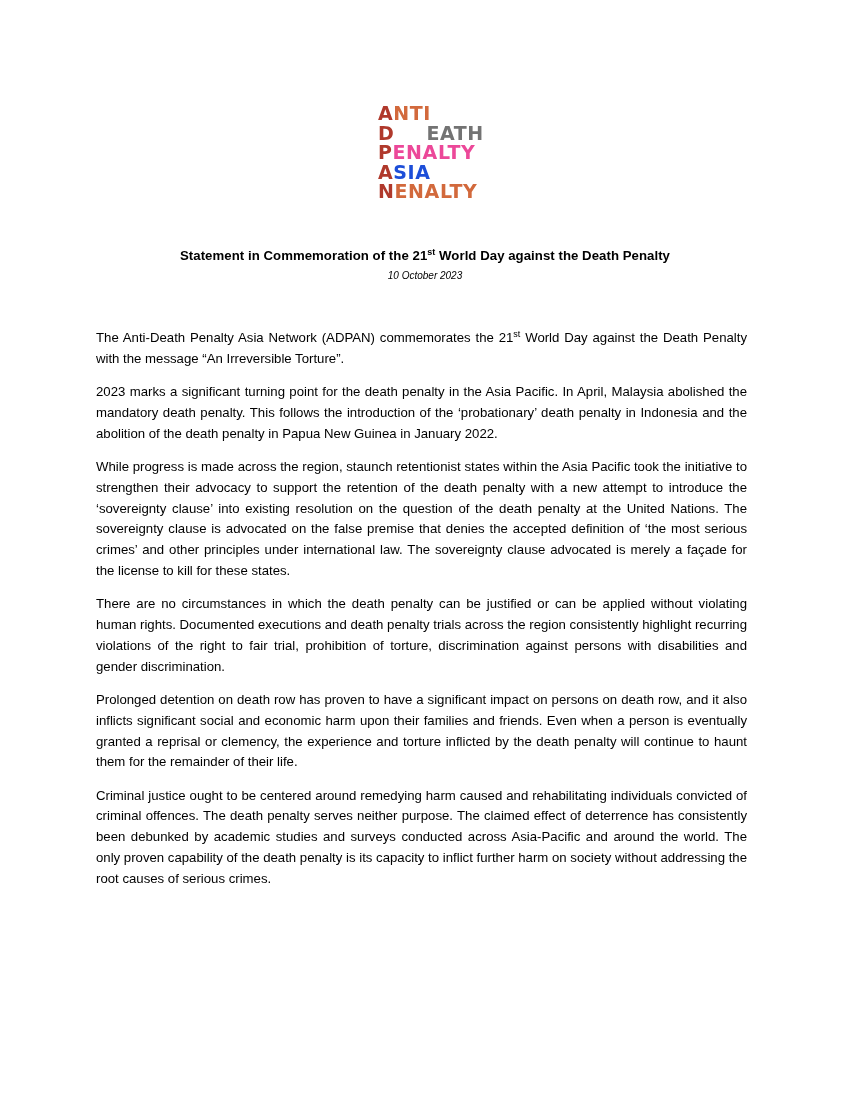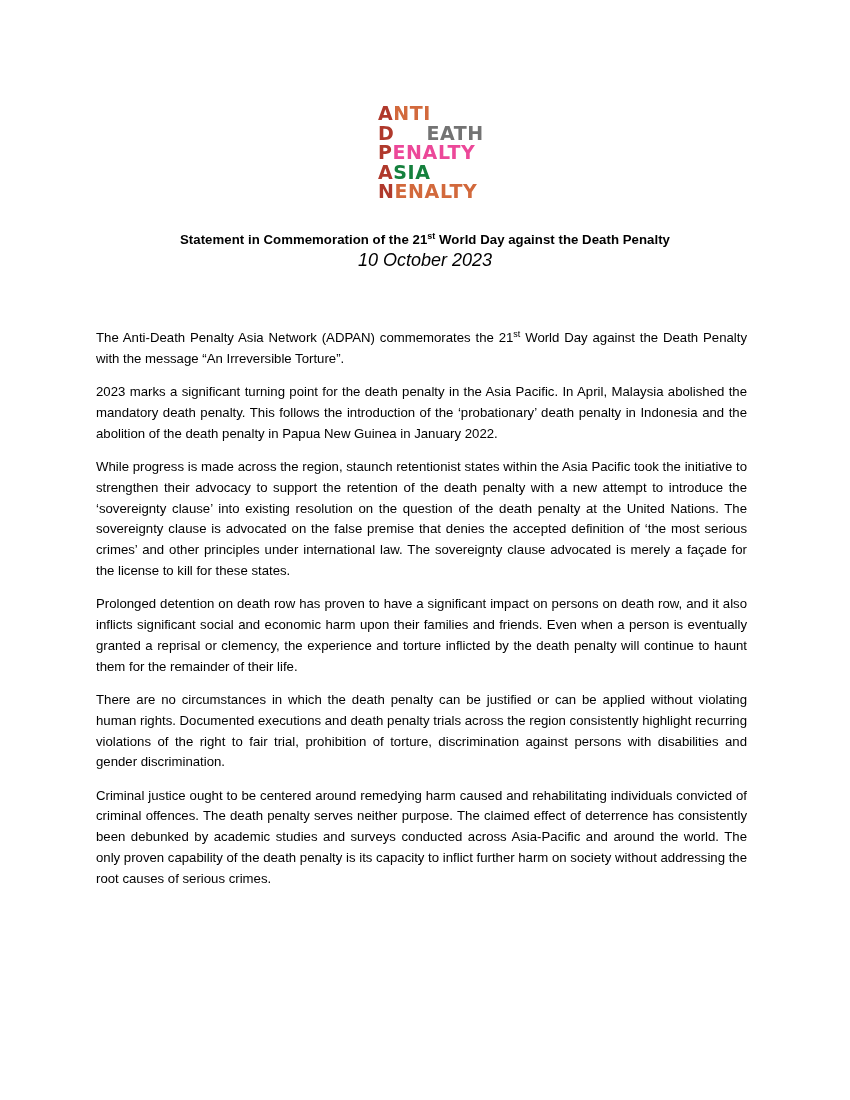--- a/index.html
+++ b/index.html
@@ -44,37 +44,37 @@
     color: #B0392C;
   }
   .logo-rest {
     color: #D2693C;
   }
 
   
   .title-block {
     position: absolute;
     left: 100px;
-    top: 230px;
+    top: 246px;
     width: 650px;
     text-align: center;
   }
   .doc-title {
     font-size: 13.2px;
     font-weight: bold;
     line-height: 19px;
     letter-spacing: 0.05px;
   }
   .doc-title sup {
     font-size: 9px;
     vertical-align: super;
     line-height: 0;
   }
   .doc-subtitle {
-    font-size: 18px;
+    font-size: 10px;
     font-style: italic;
     line-height: 20px;
     margin-top: 1px;
   }
 
   
   .body-block {
     position: absolute;
     left: 96px;
     top: 328px;
@@ -98,31 +98,31 @@
 </style>
 </head>
 <body>
 
 <div class="page">
 
   <div class="logo-block">
     <div class="logo-line"><span class="logo-initial" style="color: rgb(176, 57, 44);">A</span><span class="logo-rest" style="color: rgb(210, 105, 60);">NTI</span></div>
     <div class="logo-line"><span class="logo-initial" style="color: rgb(176, 57, 44);">D</span><span class="logo-rest" style="color: #737373; margin-left: 32px;">EATH</span></div>
     <div class="logo-line"><span class="logo-initial" style="color: rgb(176, 57, 44);">P</span><span class="logo-rest" style="color: #ec4899; text-align: right;">ENALTY</span></div>
-    <div class="logo-line"><span class="logo-initial" style="color: rgb(176, 57, 44);">A</span><span class="logo-rest" style="color: #15803d; margin-top: 32px;">SIA</span></div>
+    <div class="logo-line"><span class="logo-initial" style="color: rgb(176, 57, 44);">A</span><span class="logo-rest" style="color: #1d4ed8; margin-top: 32px;">SIA</span></div>
     <div class="logo-line"><span class="logo-initial" style="color: rgb(176, 57, 44);">N</span><span class="logo-rest" style="color: rgb(210, 105, 60);">ENALTY</span></div>
   </div>
 
   <div class="title-block">
     <div class="doc-title"><span>Statement in Commemoration of the 21</span><sup>st</sup><span> World Day against the Death Penalty</span></div>
     <div class="doc-subtitle">10 October 2023</div>
   </div>
 
   <div class="body-block">
     <p class="para"><span>The Anti-Death Penalty Asia Network (ADPAN) commemorates the 21</span><sup>st</sup><span> World Day against the Death Penalty with the message “An Irreversible Torture”.</span></p>
     <p class="para">2023 marks a significant turning point for the death penalty in the Asia Pacific. In April, Malaysia abolished the mandatory death penalty. This follows the introduction of the ‘probationary’ death penalty in Indonesia and the abolition of the death penalty in Papua New Guinea in January 2022.</p>
     <p class="para">While progress is made across the region, staunch retentionist states within the Asia Pacific took the initiative to strengthen their advocacy to support the retention of the death penalty with a new attempt to introduce the ‘sovereignty clause’ into existing resolution on the question of the death penalty at the United Nations. The sovereignty clause is advocated on the false premise that denies the accepted definition of ‘the most serious crimes’ and other principles under international law. The sovereignty clause advocated is merely a façade for the license to kill for these states.</p>
+    <p class="para">There are no circumstances in which the death penalty can be justified or can be applied without violating human rights. Documented executions and death penalty trials across the region consistently highlight recurring violations of the right to fair trial, prohibition of torture, discrimination against persons with disabilities and gender discrimination.</p>
     <p class="para">Prolonged detention on death row has proven to have a significant impact on persons on death row, and it also inflicts significant social and economic harm upon their families and friends. Even when a person is eventually granted a reprisal or clemency, the experience and torture inflicted by the death penalty will continue to haunt them for the remainder of their life.</p>
-    <p class="para">There are no circumstances in which the death penalty can be justified or can be applied without violating human rights. Documented executions and death penalty trials across the region consistently highlight recurring violations of the right to fair trial, prohibition of torture, discrimination against persons with disabilities and gender discrimination.</p>
     <p class="para">Criminal justice ought to be centered around remedying harm caused and rehabilitating individuals convicted of criminal offences. The death penalty serves neither purpose. The claimed effect of deterrence has consistently been debunked by academic studies and surveys conducted across Asia-Pacific and around the world. The only proven capability of the death penalty is its capacity to inflict further harm on society without addressing the root causes of serious crimes.</p>
   </div>
 
 </div>
 
 </body></html>

